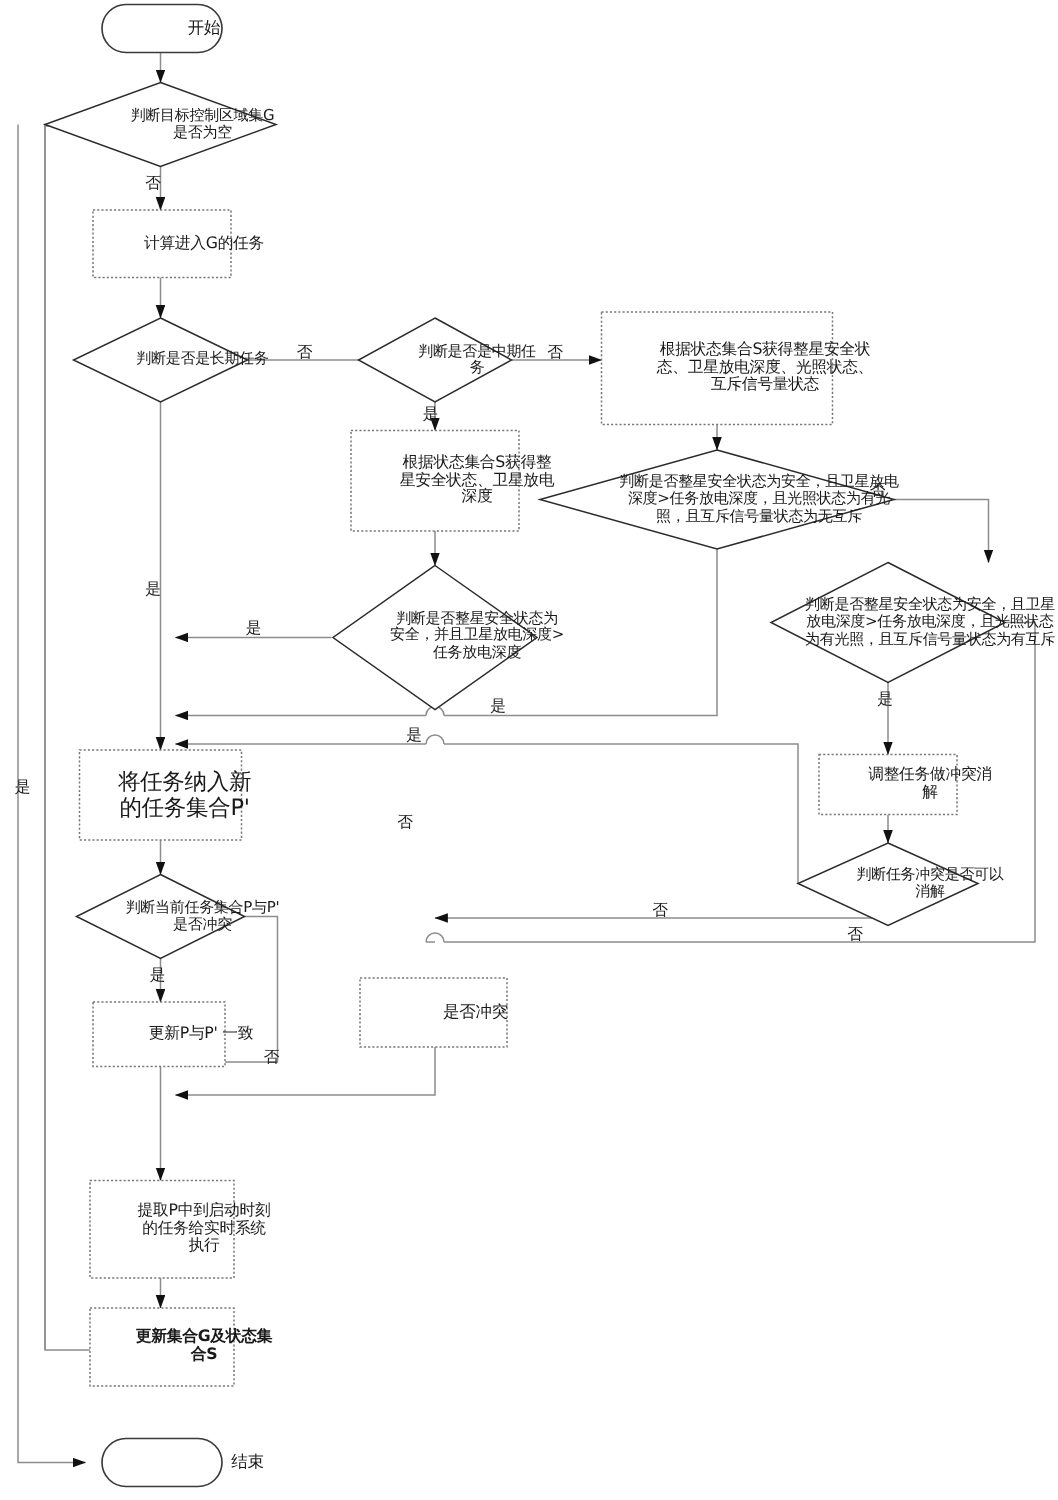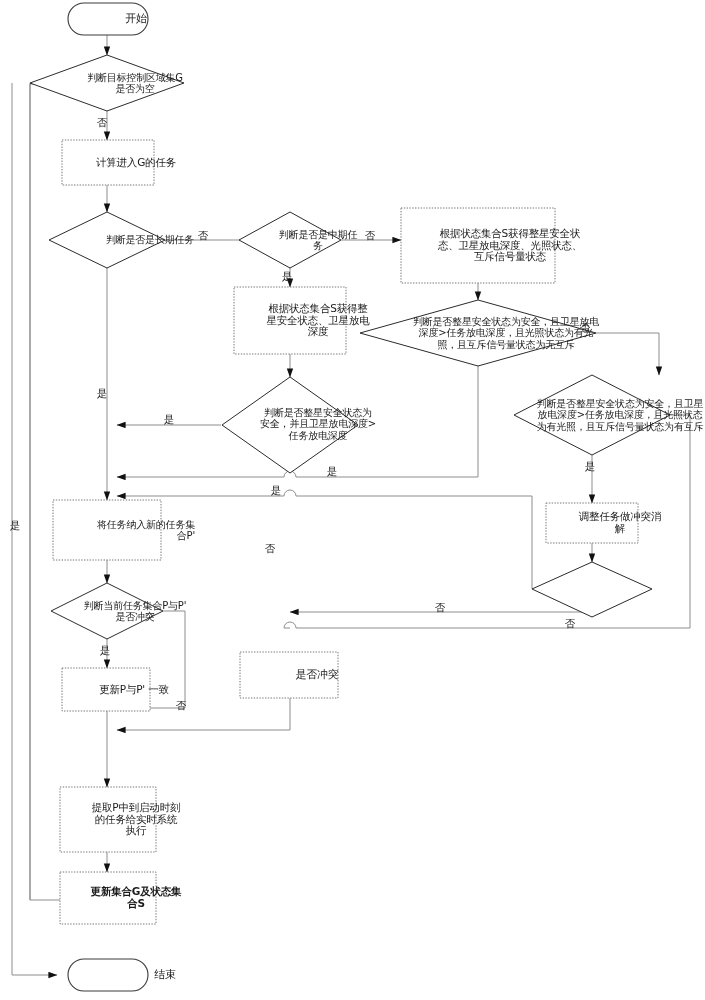--- a/index.html
+++ b/index.html
@@ -180,38 +180,39 @@
         <rect x="68" y="959" width="80" height="32" rx="16" ry="16" fill="#fff" stroke="#3a3a3a" stroke-width="1.1"></rect>
       </g>
     </svg>
 
     <div class="nodeText" style="left:68px;top:3px;width:80px;height:32px;font-size:11px;">开始</div>
 
     <div class="nodeText" style="left:58px;top:60px;width:98px;height:46px;font-size:10px;">判断目标控制区域集G是否为空</div>
 
     <div class="nodeText" style="left:64px;top:142px;width:88px;height:41px;font-size:10.5px;">计算进入G的任务</div>
 
-    <div class="nodeText" style="left:76px;top:220px;width:92px;height:40px;font-size:10px;">判断是否是长期任务</div>
+    <div class="nodeText" style="left:61px;top:220px;width:92px;height:40px;font-size:10px;">判断是否是长期任务</div>
 
     <div class="nodeText" style="left:246px;top:220px;width:88px;height:40px;font-size:10px;">判断是否是中期任务</div>
 
     <div class="nodeText" style="left:408px;top:210px;width:148px;height:71px;font-size:10.5px;">根据状态集合S获得整星安全状态、卫星放电深度、光照状态、互斥信号量状态</div>
 
     <div class="nodeText" style="left:237px;top:289px;width:106px;height:63px;font-size:10.5px;">根据状态集合S获得整星安全状态、卫星放电深度</div>
 
     <div class="nodeText" style="left:381px;top:303px;width:194px;height:60px;font-size:10px;">判断是否整星安全状态为安全，且卫星放电深度&gt;任务放电深度，且光照状态为有光照，且互斥信号量状态为无互斥</div>
 
     <div class="nodeText" style="left:508px;top:382px;width:168px;height:66px;font-size:10px;">判断是否整星安全状态为安全，且卫星放电深度&gt;任务放电深度，且光照状态为有光照，且互斥信号量状态为有互斥</div>
 
     <div class="nodeText" style="left:232px;top:391px;width:116px;height:66px;font-size:10px;">判断是否整星安全状态为安全，并且卫星放电深度&gt;任务放电深度</div>
 
     <div class="nodeText" style="left:549px;top:505px;width:86px;height:36px;font-size:10.5px;">调整任务做冲突消解</div>
 
-
-    <div class="nodeText" style="left:65px;top:503px;width:102px;height:54px;font-size:10px;text-align:right;">将任务纳入新的任务集合P'</div>
+    <div class="nodeText" style="left:540px;top:570px;width:104px;height:38px;font-size:10px;">判断任务冲突是否可以消解</div>
+
+    <div class="nodeText" style="left:44px;top:503px;width:102px;height:54px;font-size:15px;">将任务纳入新的任务集合P'</div>
 
     <div class="nodeText" style="left:54px;top:591px;width:106px;height:40px;font-size:10px;">判断当前任务集合P与P' 是否冲突</div>
 
     <div class="nodeText" style="left:64px;top:670px;width:84px;height:39px;font-size:10.5px;">更新P与P' 一致</div>
 
     <div class="nodeText" style="left:243px;top:654px;width:92px;height:42px;font-size:11px;">是否冲突</div>
 
     <div class="nodeText" style="left:62px;top:789px;width:92px;height:61px;font-size:10.5px;">提取P中到启动时刻的任务给实时系统执行</div>
 
     <div class="nodeText" style="left:62px;top:874px;width:92px;height:48px;font-size:10.5px;font-weight:bold;">更新集合G及状态集合S</div>

